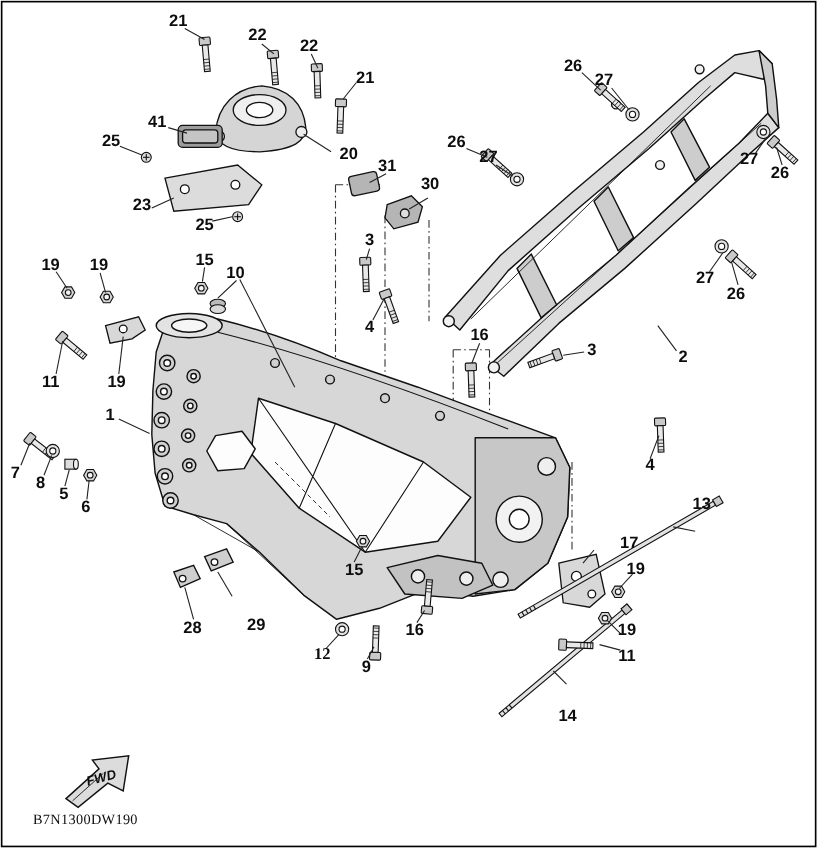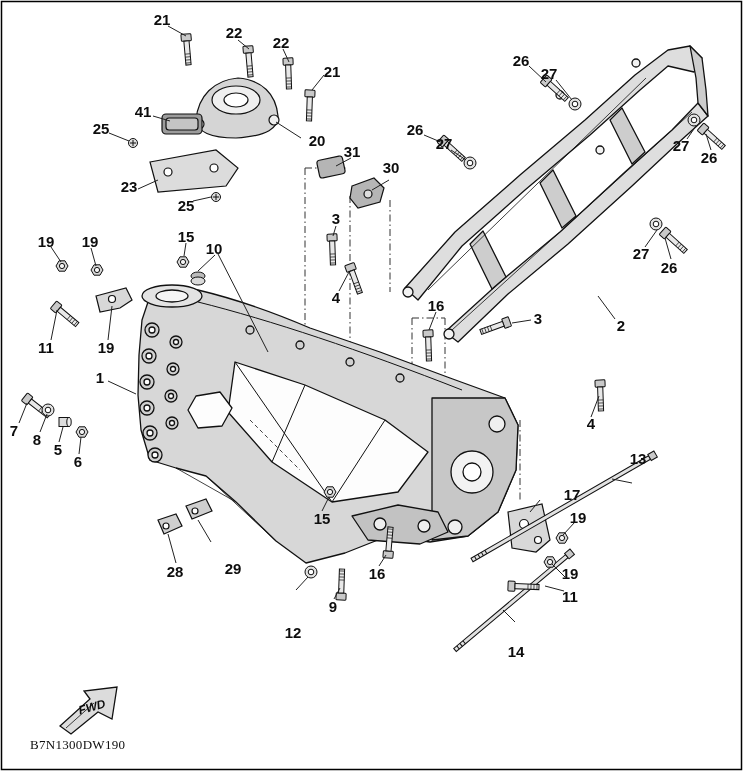--- a/index.html
+++ b/index.html
@@ -331,21 +331,21 @@
       <div class="callout" style="left: 58px; top: 449px;">5</div>
       <div class="callout" style="left: 78px; top: 461px;">6</div>
       <div class="callout" style="left: 638px; top: 458px;">13</div>
       <div class="callout" style="left: 572px; top: 494px;">17</div>
       <div class="callout" style="left: 578px; top: 517px;">19</div>
       <div class="callout" style="left: 322px; top: 518px;">15</div>
       <div class="callout" style="left: 213px; top: 568px; margin-left: 20px;">29</div>
       <div class="callout" style="left: 175px; top: 571px;">28</div>
       <div class="callout" style="left: 377px; top: 573px;">16</div>
       <div class="callout" style="left: 570px; top: 573px;">19</div>
-      <div class="callout" style="left: 293px; top: 632px;">12</div>
+      <div class="callout" style="left: 293px; top: 596px; font-family: Liberation Serif, serif;">12</div>
       <div class="callout" style="left: 570px; top: 596px;">11</div>
       <div class="callout" style="left: 333px; top: 606px;">9</div>
       <div class="callout" style="left: 516px; top: 630px; margin-top: 21px;">14</div>
     </div>
 
   <div class="fwd-label">FWD</div>
 
   <div class="part-code">B7N1300DW190</div>
 
 </div>

